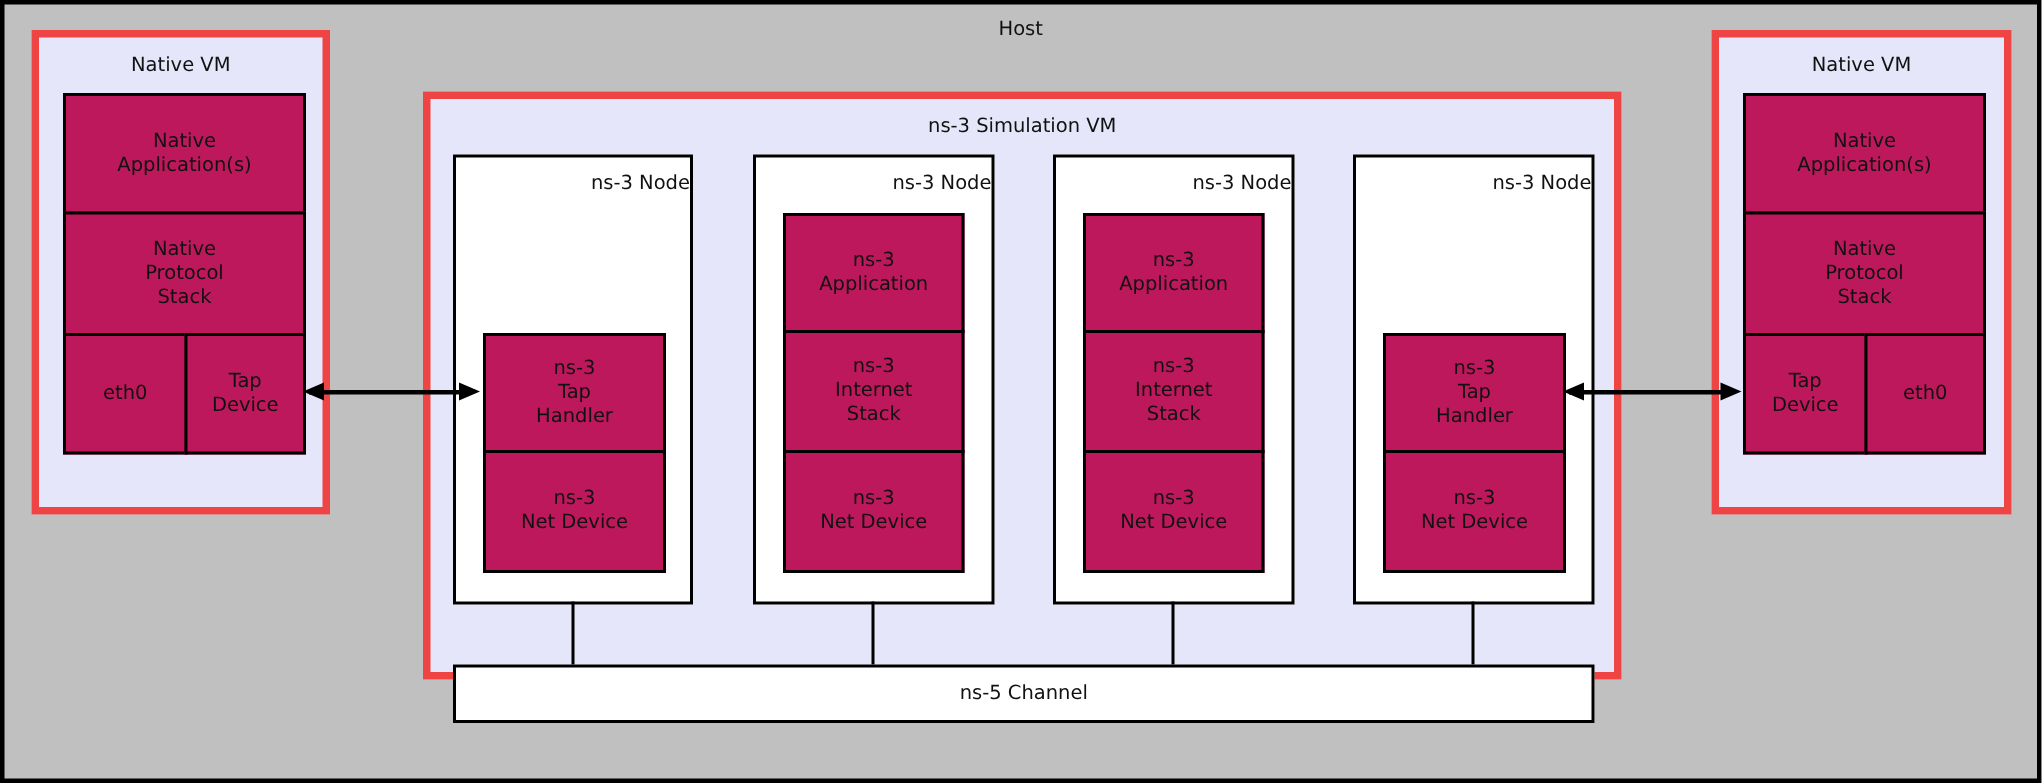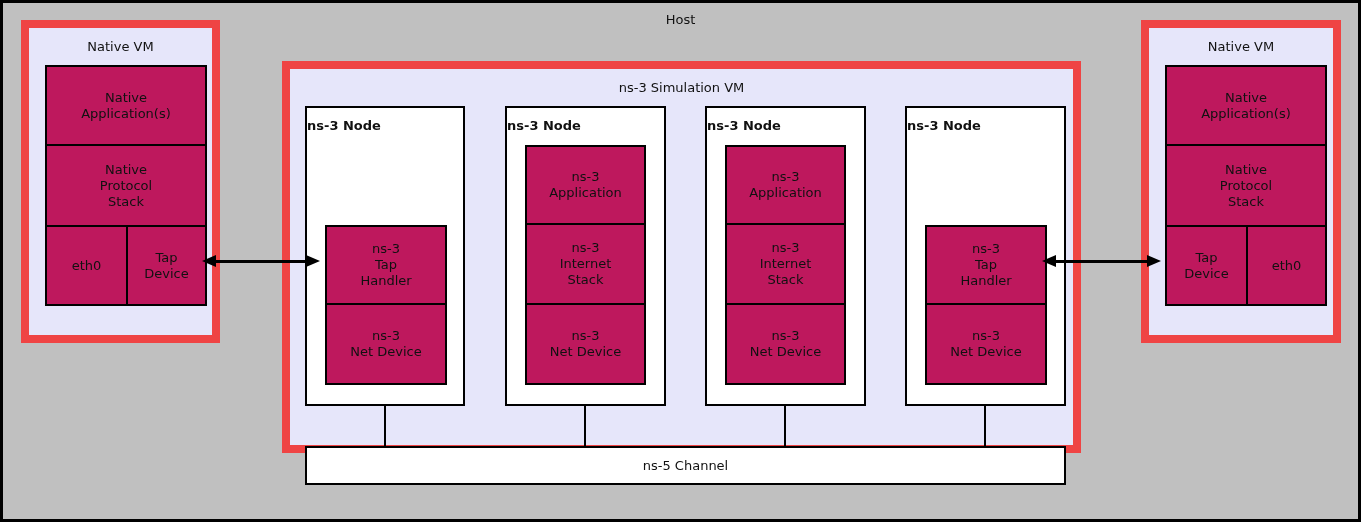--- a/index.html
+++ b/index.html
@@ -19,37 +19,36 @@
     box-sizing:border-box;
     pointer-events:none;
   }
   .host-label{
     position:absolute;top:12px;left:0;right:0;
     text-align:center;
   }
   .vm{
     position:absolute;
     background:#e6e6fa;
-    border:8px solid #ef4444;
+    border:5px solid #ef4444;
     box-sizing:border-box;
   }
   .vm-title{
     position:absolute;left:0;right:0;top:11px;
     text-align:center;
   }
   .node{
     position:absolute;
     background:#fff;
     border:2px solid #000;
     box-sizing:border-box;
   }
   .node-title{
     position:absolute;left:0;right:0;top:10px;
-    text-align:left;
-    font-weight:bold;
+    text-align:right;
   }
   .inner-box{
     position:absolute;
     background:#be185d;
     border:2px solid #000;
     box-sizing:border-box;
     display:flex;align-items:center;justify-content:center;
     text-align:center;
     white-space:pre-line;
   }

